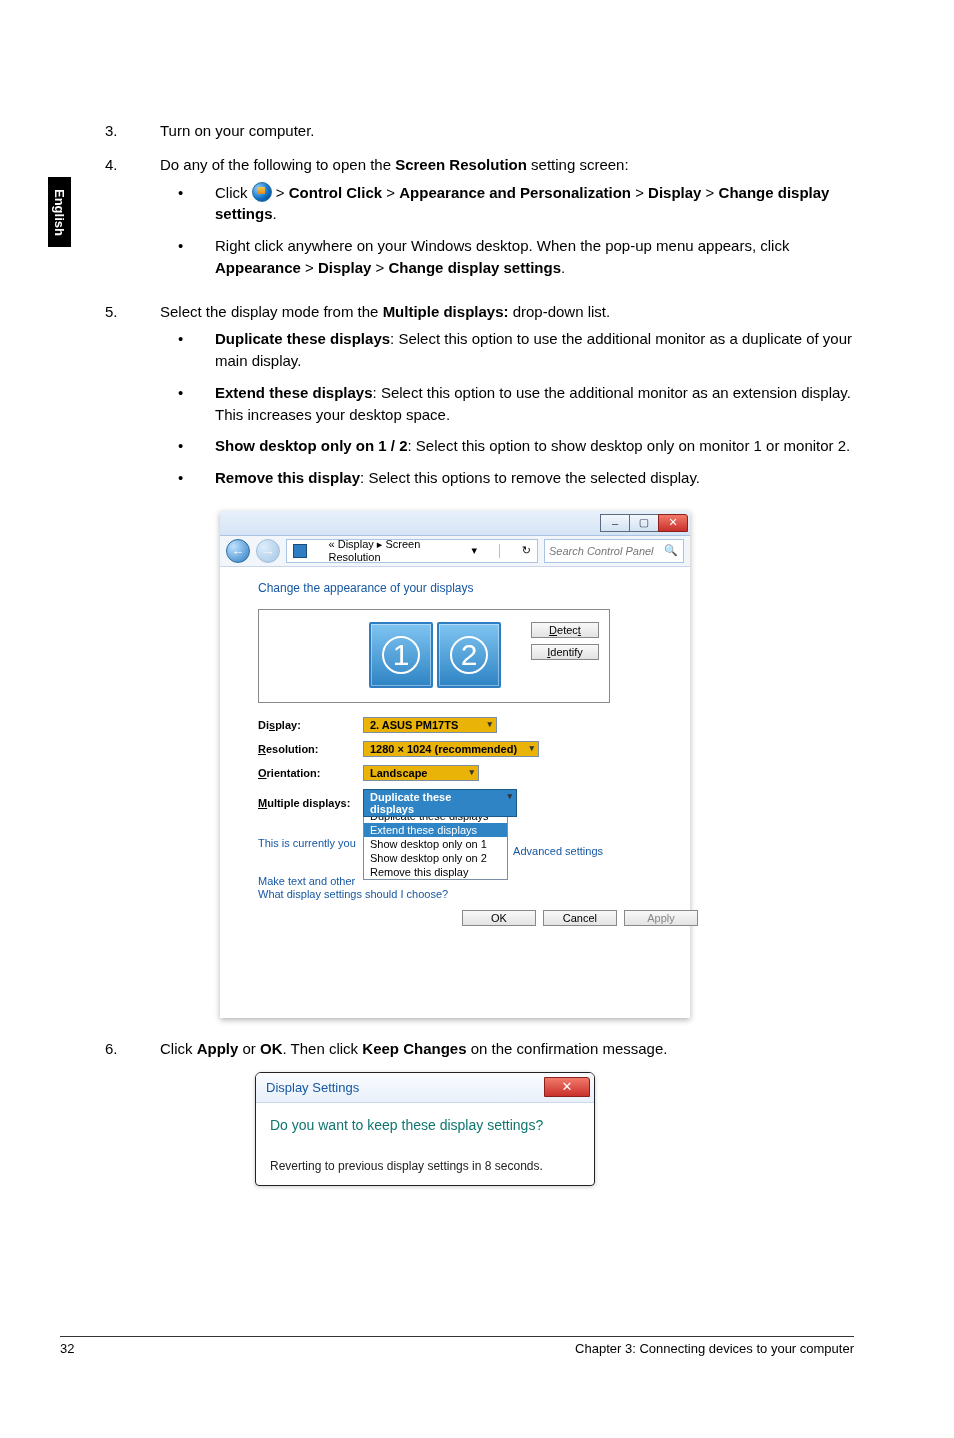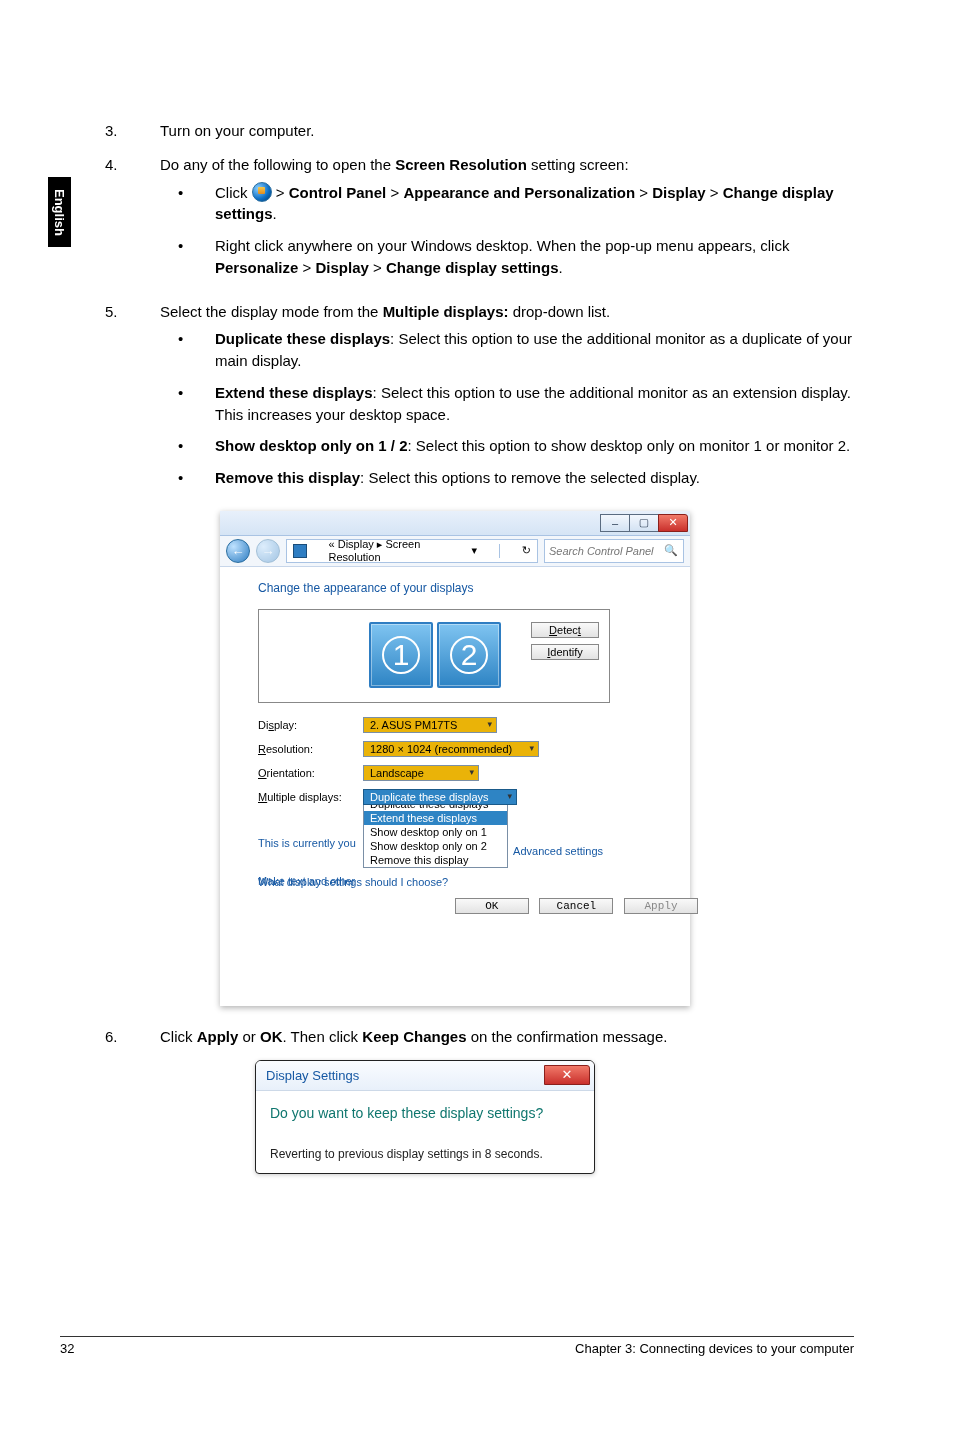--- a/index.html
+++ b/index.html
@@ -232,20 +232,21 @@
     background: linear-gradient(#f9f9f9, #e3e3e3);
     margin-bottom: 6px;
     min-width: 50px;
     text-align: center;
   }
   .formrow {
     display: flex;
     align-items: center;
     margin-bottom: 8px;
     font-size: 11px;
+    font-weight: bold;
   }
   .formrow .lbl { width: 105px; }
   .formrow .lbl u { text-decoration: underline; }
   .sel {
     border: 1px solid #7a8fa6;
     padding: 1px 18px 1px 6px;
     background: #eab308;
     position: relative;
     font-size: 11px;
     display: inline-block;
@@ -280,21 +281,20 @@
     position: absolute;
     right: 95px;
     color: #1658a3;
     font-size: 11px;
   }
   .relbox { position: relative; width: 440px; }
   .btnrow {
     text-align: right;
     padding: 10px 14px 0 0;
     width: 440px;
-    font-family: Liberation Mono, monospace;
   }
   .btnrow .wbtn {
     display: inline-block;
     margin-left: 4px;
     min-width: 56px;
   }
   .dim { color: #888; }
 
   
   .shot2-wrap {
@@ -375,27 +375,27 @@
   </li>
 
   <li>
     <span class="num">4.</span>
     <div class="body">
       <span>Do any of the following to open the </span><strong>Screen Resolution</strong><span> setting screen:</span>
       <ul class="sub">
         <li>
           <span class="dot">•</span>
           <div>
-            <span>Click </span><span class="orb"></span><span> &gt; </span><strong>Control Panel</strong><span> &gt; </span><strong>Appearance and Personalization</strong><span> &gt; </span><strong>Display</strong><span> &gt; </span><strong>Change display settings</strong><span>.</span>
+            <span>Click </span><span class="orb"></span><span> &gt; </span><strong>Control Click</strong><span> &gt; </span><strong>Appearance and Personalization</strong><span> &gt; </span><strong>Display</strong><span> &gt; </span><strong>Change display settings</strong><span>.</span>
           </div>
         </li>
         <li>
           <span class="dot">•</span>
           <div>
-            <span>Right click anywhere on your Windows desktop. When the pop-up menu appears, click </span><strong>Personalize</strong><span> &gt; </span><strong>Display</strong><span> &gt; </span><strong>Change display settings</strong><span>.</span>
+            <span>Right click anywhere on your Windows desktop. When the pop-up menu appears, click </span><strong>Appearance</strong><span> &gt; </span><strong>Display</strong><span> &gt; </span><strong>Change display settings</strong><span>.</span>
           </div>
         </li>
       </ul>
     </div>
   </li>
 
   <li>
     <span class="num">5.</span>
     <div class="body">
       <span>Select the display mode from the </span><strong>Multiple displays:</strong><span> drop-down list.</span>

